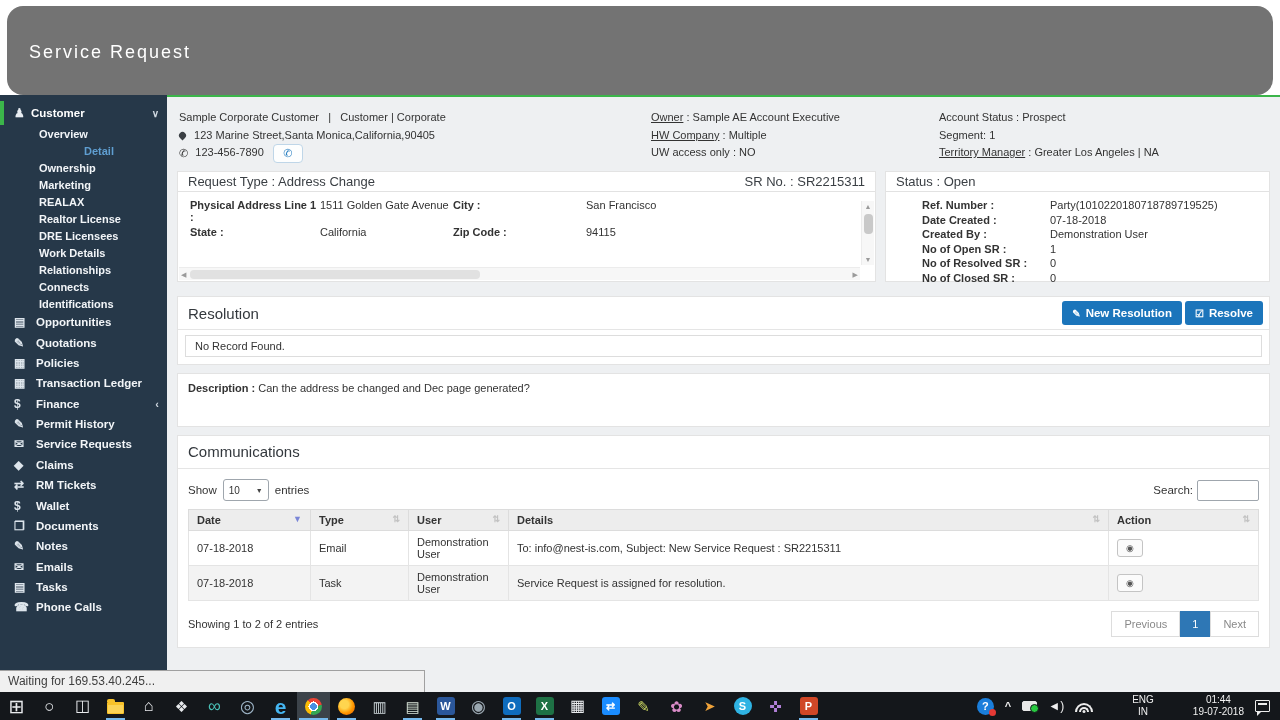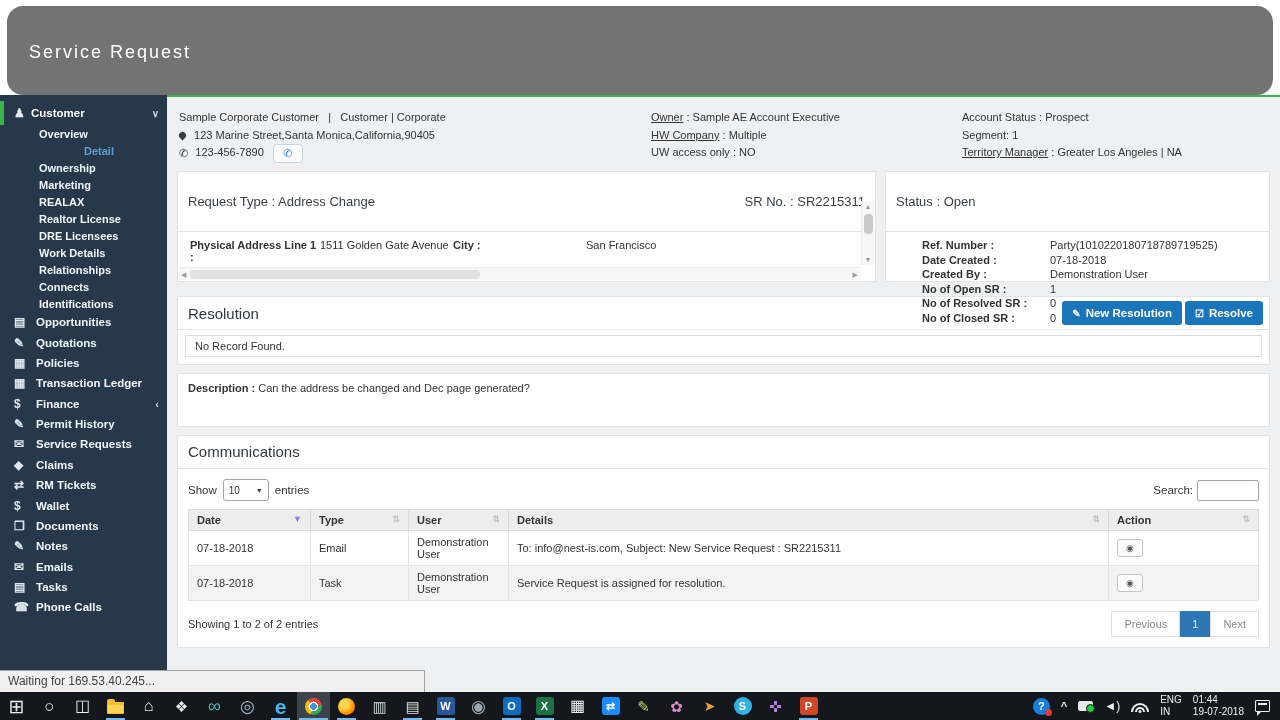--- a/index.html
+++ b/index.html
@@ -34,35 +34,35 @@
   .titlebar { background:#fff; height:44px; display:flex; align-items:center; padding:0 12px; }
   .page-title { font-size:18px; color:#33383d; font-weight:500; }
   .title-actions { margin-left:auto; display:flex; gap:2px; }
   .btn-blue { background:#1b75bb; color:#fff; border:none; font-size:11.5px; font-weight:700;
               padding:6px 10px; border-radius:3px; cursor:pointer; font-family:inherit; }
   .caret { font-size:9px; margin-left:3px; }
 
   .info-strip { display:flex; padding:12px 12px 6px 12px; font-size:11px; line-height:1.6; }
   .info-col1 { width:472px; }
   .info-col2 { width:288px; }
-  .info-col3 { flex:1;margin-left:23px; }
+  .info-col3 { flex:1; }
   .u { text-decoration:underline; }
   .pin { display:inline-block; width:7px; height:7px; background:#3a3f44; border-radius:50% 50% 50% 0;
          transform:rotate(-45deg); margin-right:5px; }
   .call-glyph { font-size:11px; margin-right:4px; }
   .call-btn { display:inline-flex; align-items:center; justify-content:center; width:30px; height:19px;
               border:1px solid #bfd6e8; border-radius:4px; background:#fdfefe; color:#2a7fc1;
               font-size:11px; cursor:pointer; vertical-align:middle; margin-left:6px; }
 
   .req-row { display:flex; gap:9px; margin:2px 10px 8px 10px; }
   .panel { background:#fff; border:1px solid #e3e3e3; }
   .req-left { width:699px; position:relative; height:111px; }
   .req-right { flex:1; height:111px; }
   .panel-head { display:flex; justify-content:space-between; align-items:center;
-                padding:22px 10px; border-bottom:1px solid #e2e2e2; font-size:13px; color:#3a3f44; }
+                padding:2px 10px; border-bottom:1px solid #e2e2e2; font-size:13px; color:#3a3f44; }
   .req-body { padding:7px 12px; }
   .f-row { display:flex; font-size:11px; margin-bottom:3px; }
   .f-lab1 { width:130px; font-weight:700; }
   .f-val1 { width:133px; }
   .f-lab2 { width:133px; font-weight:700; }
   .f-val2 { flex:1; }
   .st-row { display:flex; font-size:11px; margin-bottom:2.5px; padding:0 12px; }
   .st-row .st-lab { width:152px; font-weight:700;padding-left:24px; }
   .req-right .req-body { padding:7px 0; }
 
@@ -150,21 +150,21 @@
   .batt { width:15px; height:10px; border:1px solid #e8e8e8; background:#e8e8e8; border-radius:2px; position:relative; }
   .batt::after { content:""; position:absolute; right:-3px; bottom:-3px; width:7px; height:7px;
                  border-radius:50%; background:#27c93f; border:1px solid #14171b; }
   .wifi { position:relative; width:18px; height:13px; }
   .wifi::before { content:""; position:absolute; left:50%; bottom:1px; width:14px; height:7px;
                   border:2px solid #ececec; border-bottom:none; border-radius:14px 14px 0 0; transform:translateX(-50%); }
   .wifi::after { content:""; position:absolute; left:50%; bottom:1px; width:6px; height:3px;
                  border:2px solid #ececec; border-bottom:none; border-radius:7px 7px 0 0; transform:translateX(-50%); }
   .wifi .dot { position:absolute; left:50%; bottom:0; width:3px; height:3px; background:#ececec;
                border-radius:50%; transform:translateX(-50%); }
-  .tray-2line { font-size:10px; line-height:1.25; cursor:pointer; }
+  .tray-2line { font-size:10px; line-height:1.25; text-align:center; cursor:pointer;margin-left:28px; }
   .notif { width:15px; height:12px; border:1.5px solid #ececec; border-radius:1px; position:relative; }
   .notif::after { content:""; position:absolute; left:1px; bottom:-5px; border-left:5px solid #ececec;
                   border-bottom:5px solid rgba(0,0,0,0); }
   .notif::before { content:""; position:absolute; left:2px; top:2px; right:2px; height:1.5px; background:#ececec; }
 </style>
 </head>
 <body>
 
 <div class="banner">
   <div class="banner-title">Service Request</div>

